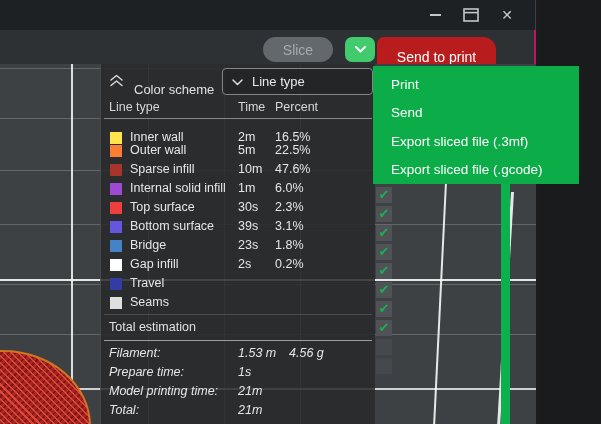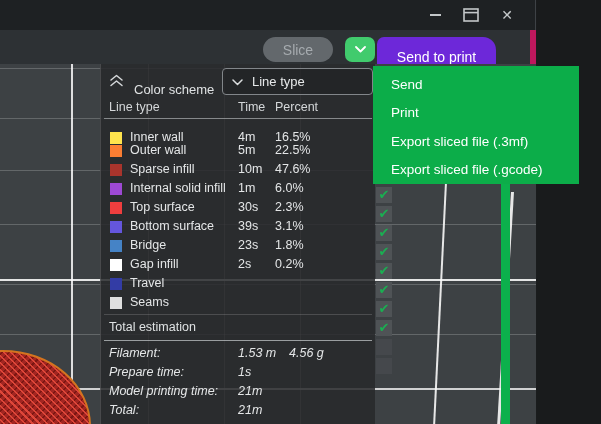--- a/index.html
+++ b/index.html
@@ -10,29 +10,29 @@
     background:#1A1C1D; color:#E4E6E7;
   }
   
   #titlebar { position:absolute; left:0; top:0; width:536px; height:30px;
     background:#1E2123; border-right:1px solid #3E4246; }
   .win-btn { position:absolute; top:1px; width:28px; height:28px;
     display:flex; align-items:center; justify-content:center; cursor:default; }
   .min-glyph { width:11px; height:2px; background:#C3C7C9; }
   
   #toolbar { position:absolute; left:0; top:30px; width:536px; height:34px;
-    background:#2D3134; border-right:6px solid #be185d; }
+    background:#2D3134; border-right:2px solid #be185d; }
   #slice-btn { position:absolute; left:263px; top:7px; width:70px; height:25px;
     border-radius:13px; background:#63686C; color:#A6ABAF; font-size:14px;
     display:flex; align-items:center; justify-content:center; }
   #send-arrow-btn { position:absolute; left:345px; top:7px; width:30px; height:25px;
     border-radius:7px; background:#41CB6D;
     display:flex; align-items:center; justify-content:center; }
   #send-btn { position:absolute; left:377px; top:7px; width:119px; height:40px;
-    border-radius:7px 13px 13px 7px; background:#6d28d9; color:#FFFFFF;
+    border-radius:7px 13px 13px 7px; background:#b91c1c; color:#FFFFFF;
     font-size:14px; display:flex; align-items:center; justify-content:center;text-align:right; }
   
   #viewport { position:absolute; left:0; top:64px; width:536px; height:360px;
     background:#3D4144; overflow:hidden; }
   .vline { position:absolute; top:0; bottom:0; width:1px; background:rgba(255,255,255,0.26); }
   .vline.bright { width:2px; background:rgba(252,252,252,0.85); }
   .hline { position:absolute; left:0; right:0; height:1px; background:rgba(255,255,255,0.20); }
   .hline.bright { height:2px; background:rgba(252,252,252,0.88); }
   .diag { position:absolute; background:rgba(250,250,250,0.9); transform-origin:top center; }
   #layer-slider { position:absolute; left:501px; top:2px; width:9px; height:358px; background:#0CB04C; }
@@ -157,21 +157,21 @@
         <span class="col-h0">Line type</span>
         <span class="col-h1">Time</span>
         <span class="col-h2">Percent</span>
       </div>
       <div class="divider" id="div-header"></div>
 
       <div>
           <div class="lt-row" style="top: 64px;">
             <span class="swatch" style="background: rgb(255, 228, 77);"></span>
             <span class="cell lbl">Inner wall</span>
-            <span class="cell tm">4m</span>
+            <span class="cell tm">2m</span>
             <span class="cell pct">16.5%</span>
           </div>
           <div class="lt-row" style="top: 77px;">
             <span class="swatch" style="background: rgb(251, 126, 51);"></span>
             <span class="cell lbl">Outer wall</span>
             <span class="cell tm">5m</span>
             <span class="cell pct">22.5%</span>
           </div>
           <div class="lt-row" style="top: 96px;">
             <span class="swatch" style="background: rgb(168, 52, 44);"></span>
@@ -258,21 +258,21 @@
         <div class="cb on">✔</div>
         <div class="cb on">✔</div>
         <div class="cb on">✔</div>
         <div class="cb on">✔</div>
         <div class="cb off"></div>
         <div class="cb off"></div>
       </div>
   </div>
 
   <div id="send-menu">
+      <div class="menu-item">Print</div>
       <div class="menu-item">Send</div>
-      <div class="menu-item">Print</div>
       <div class="menu-item">Export sliced file (.3mf)</div>
       <div class="menu-item">Export sliced file (.gcode)</div>
     </div>
 
   <div id="right-strip"></div>
 
 </div>
 
 </body></html>

